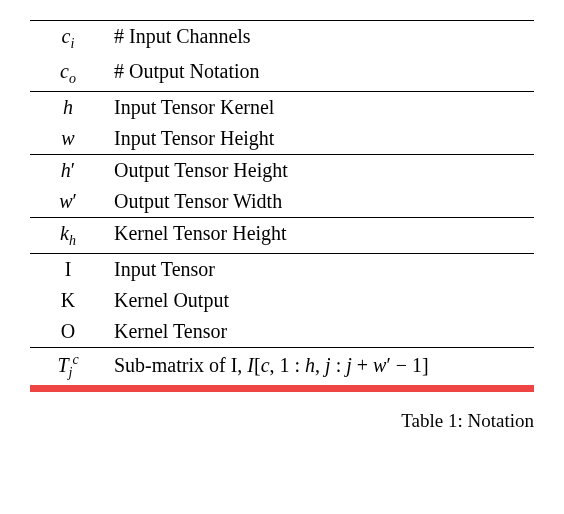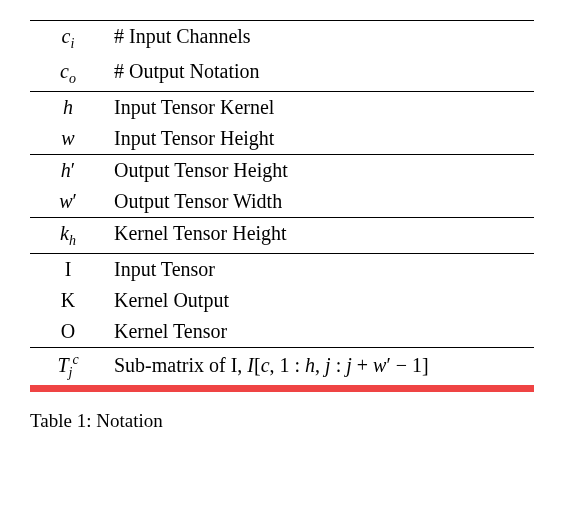--- a/index.html
+++ b/index.html
@@ -42,21 +42,21 @@
   .prime {
     font-style: normal;
   }
   tr.rule-top td {
     border-top: 1px solid #000;
   }
   tr.rule-bottom td {
     border-bottom: 7px solid #ef4444;
   }
   .caption {
-    text-align: left;
+    text-align: right;
     margin-top: 18px;
     font-size: 19px;
   }
 </style>
 </head>
 <body>
 
 <table>
   <tbody>
     <tr class="rule-top">

